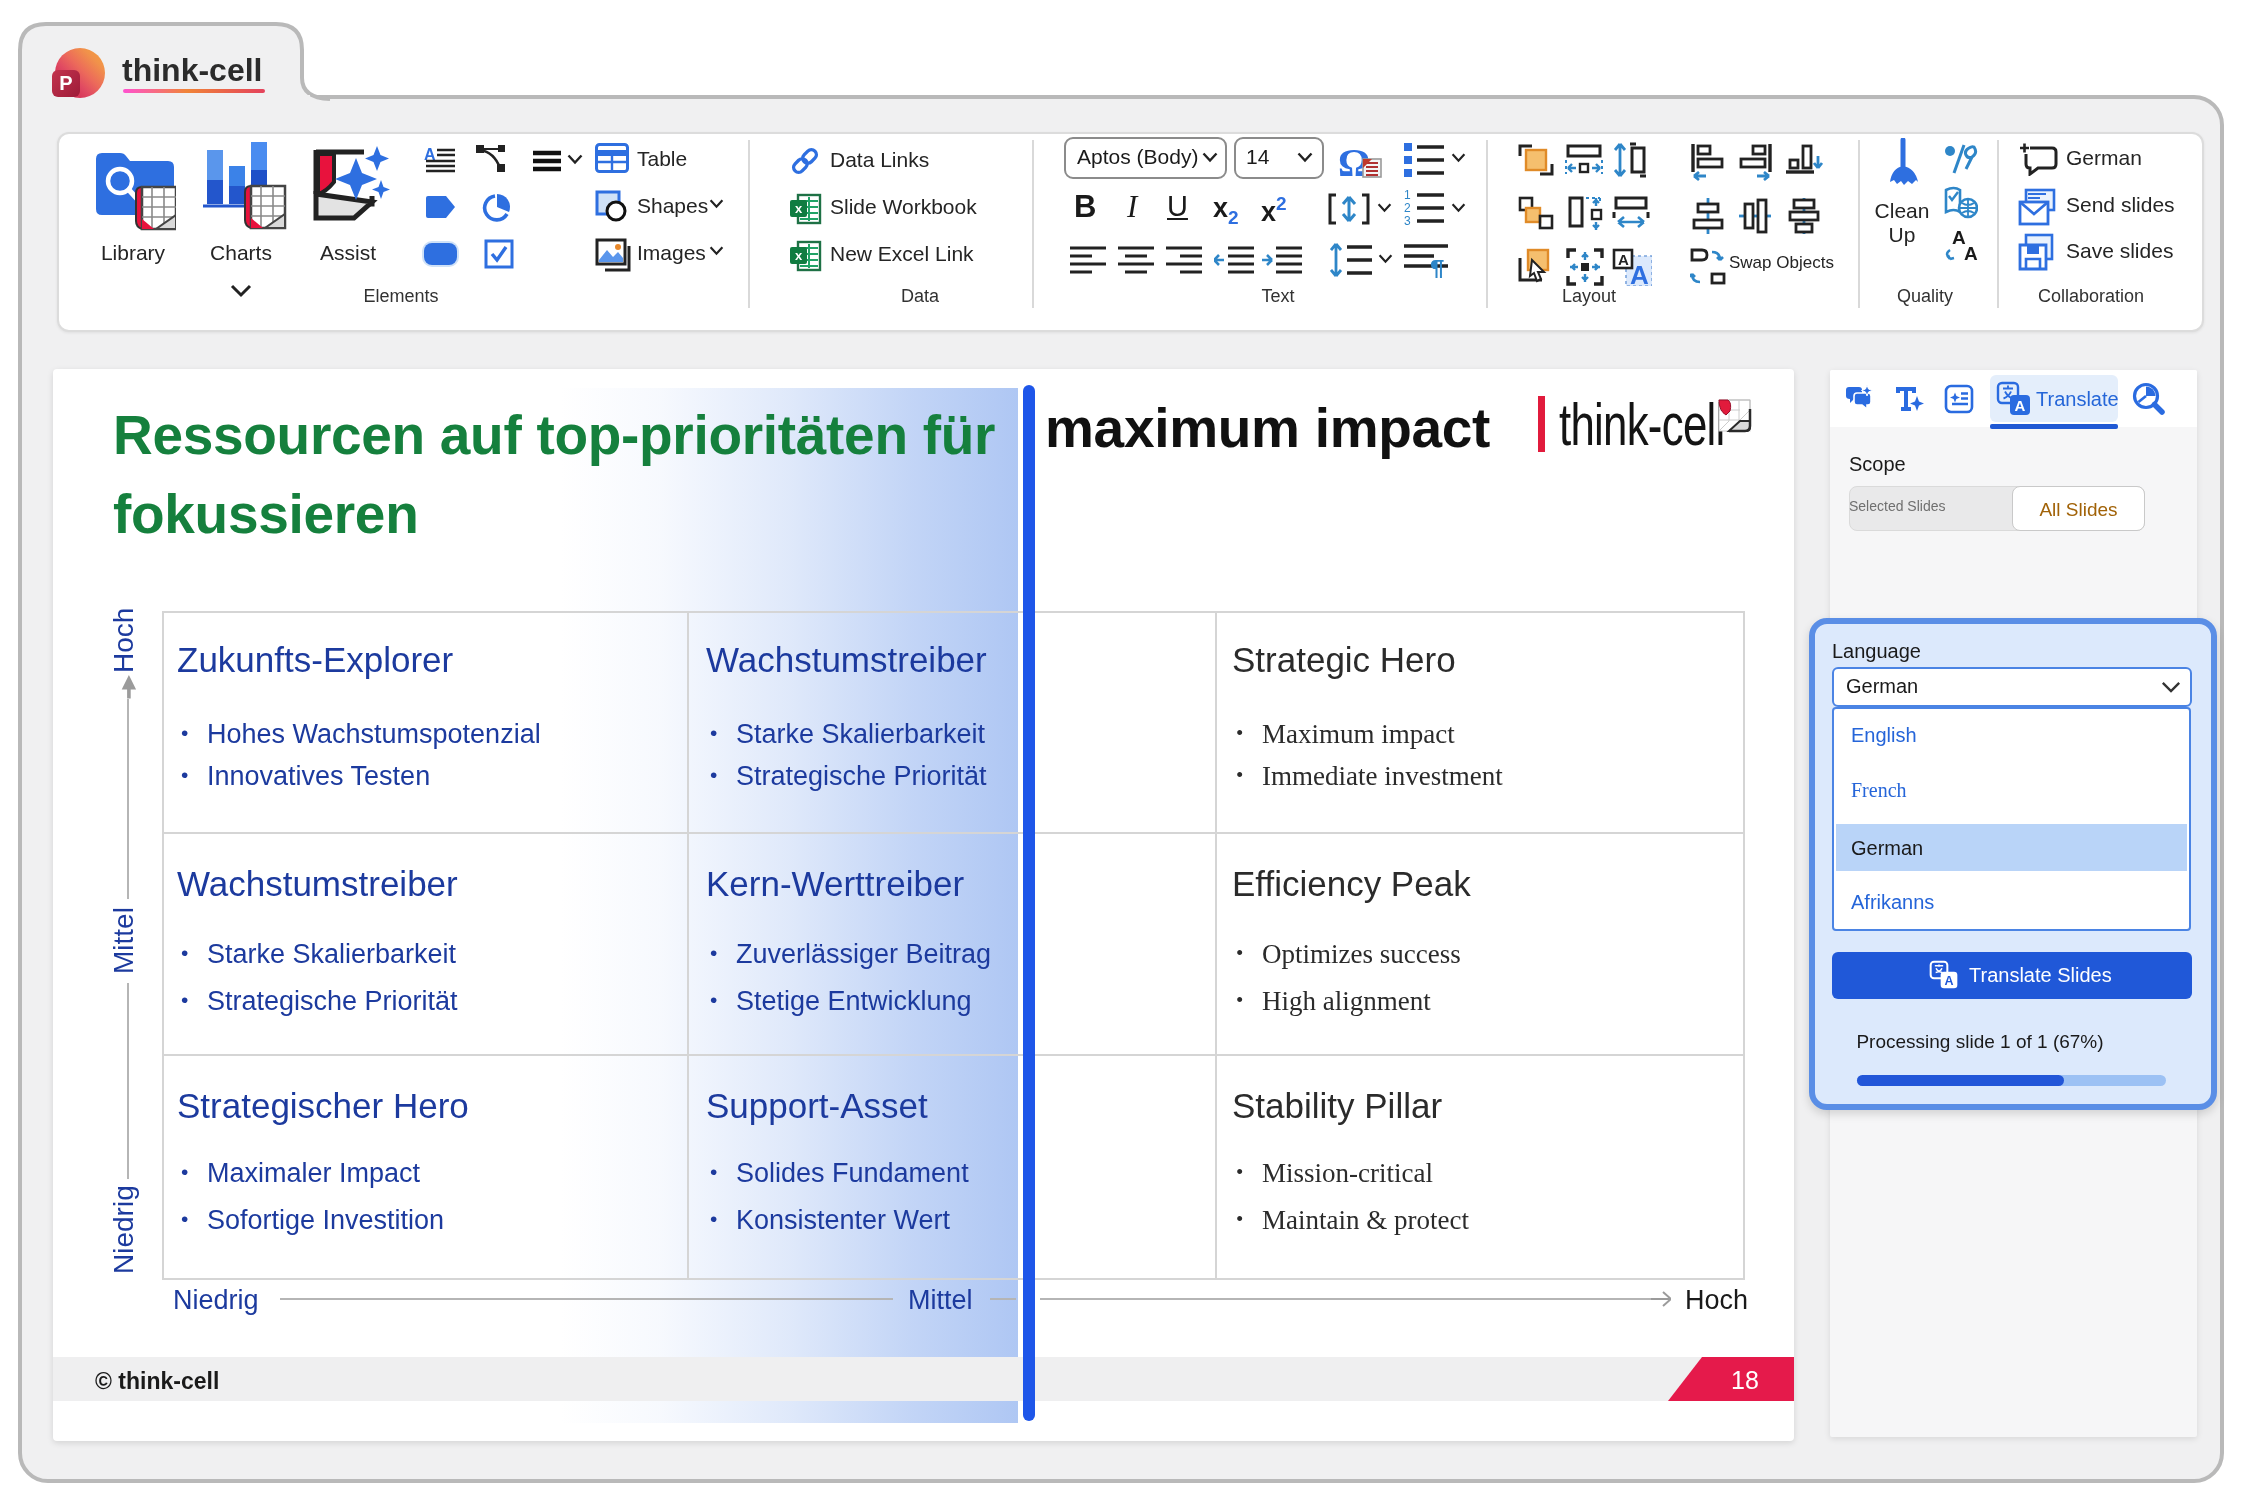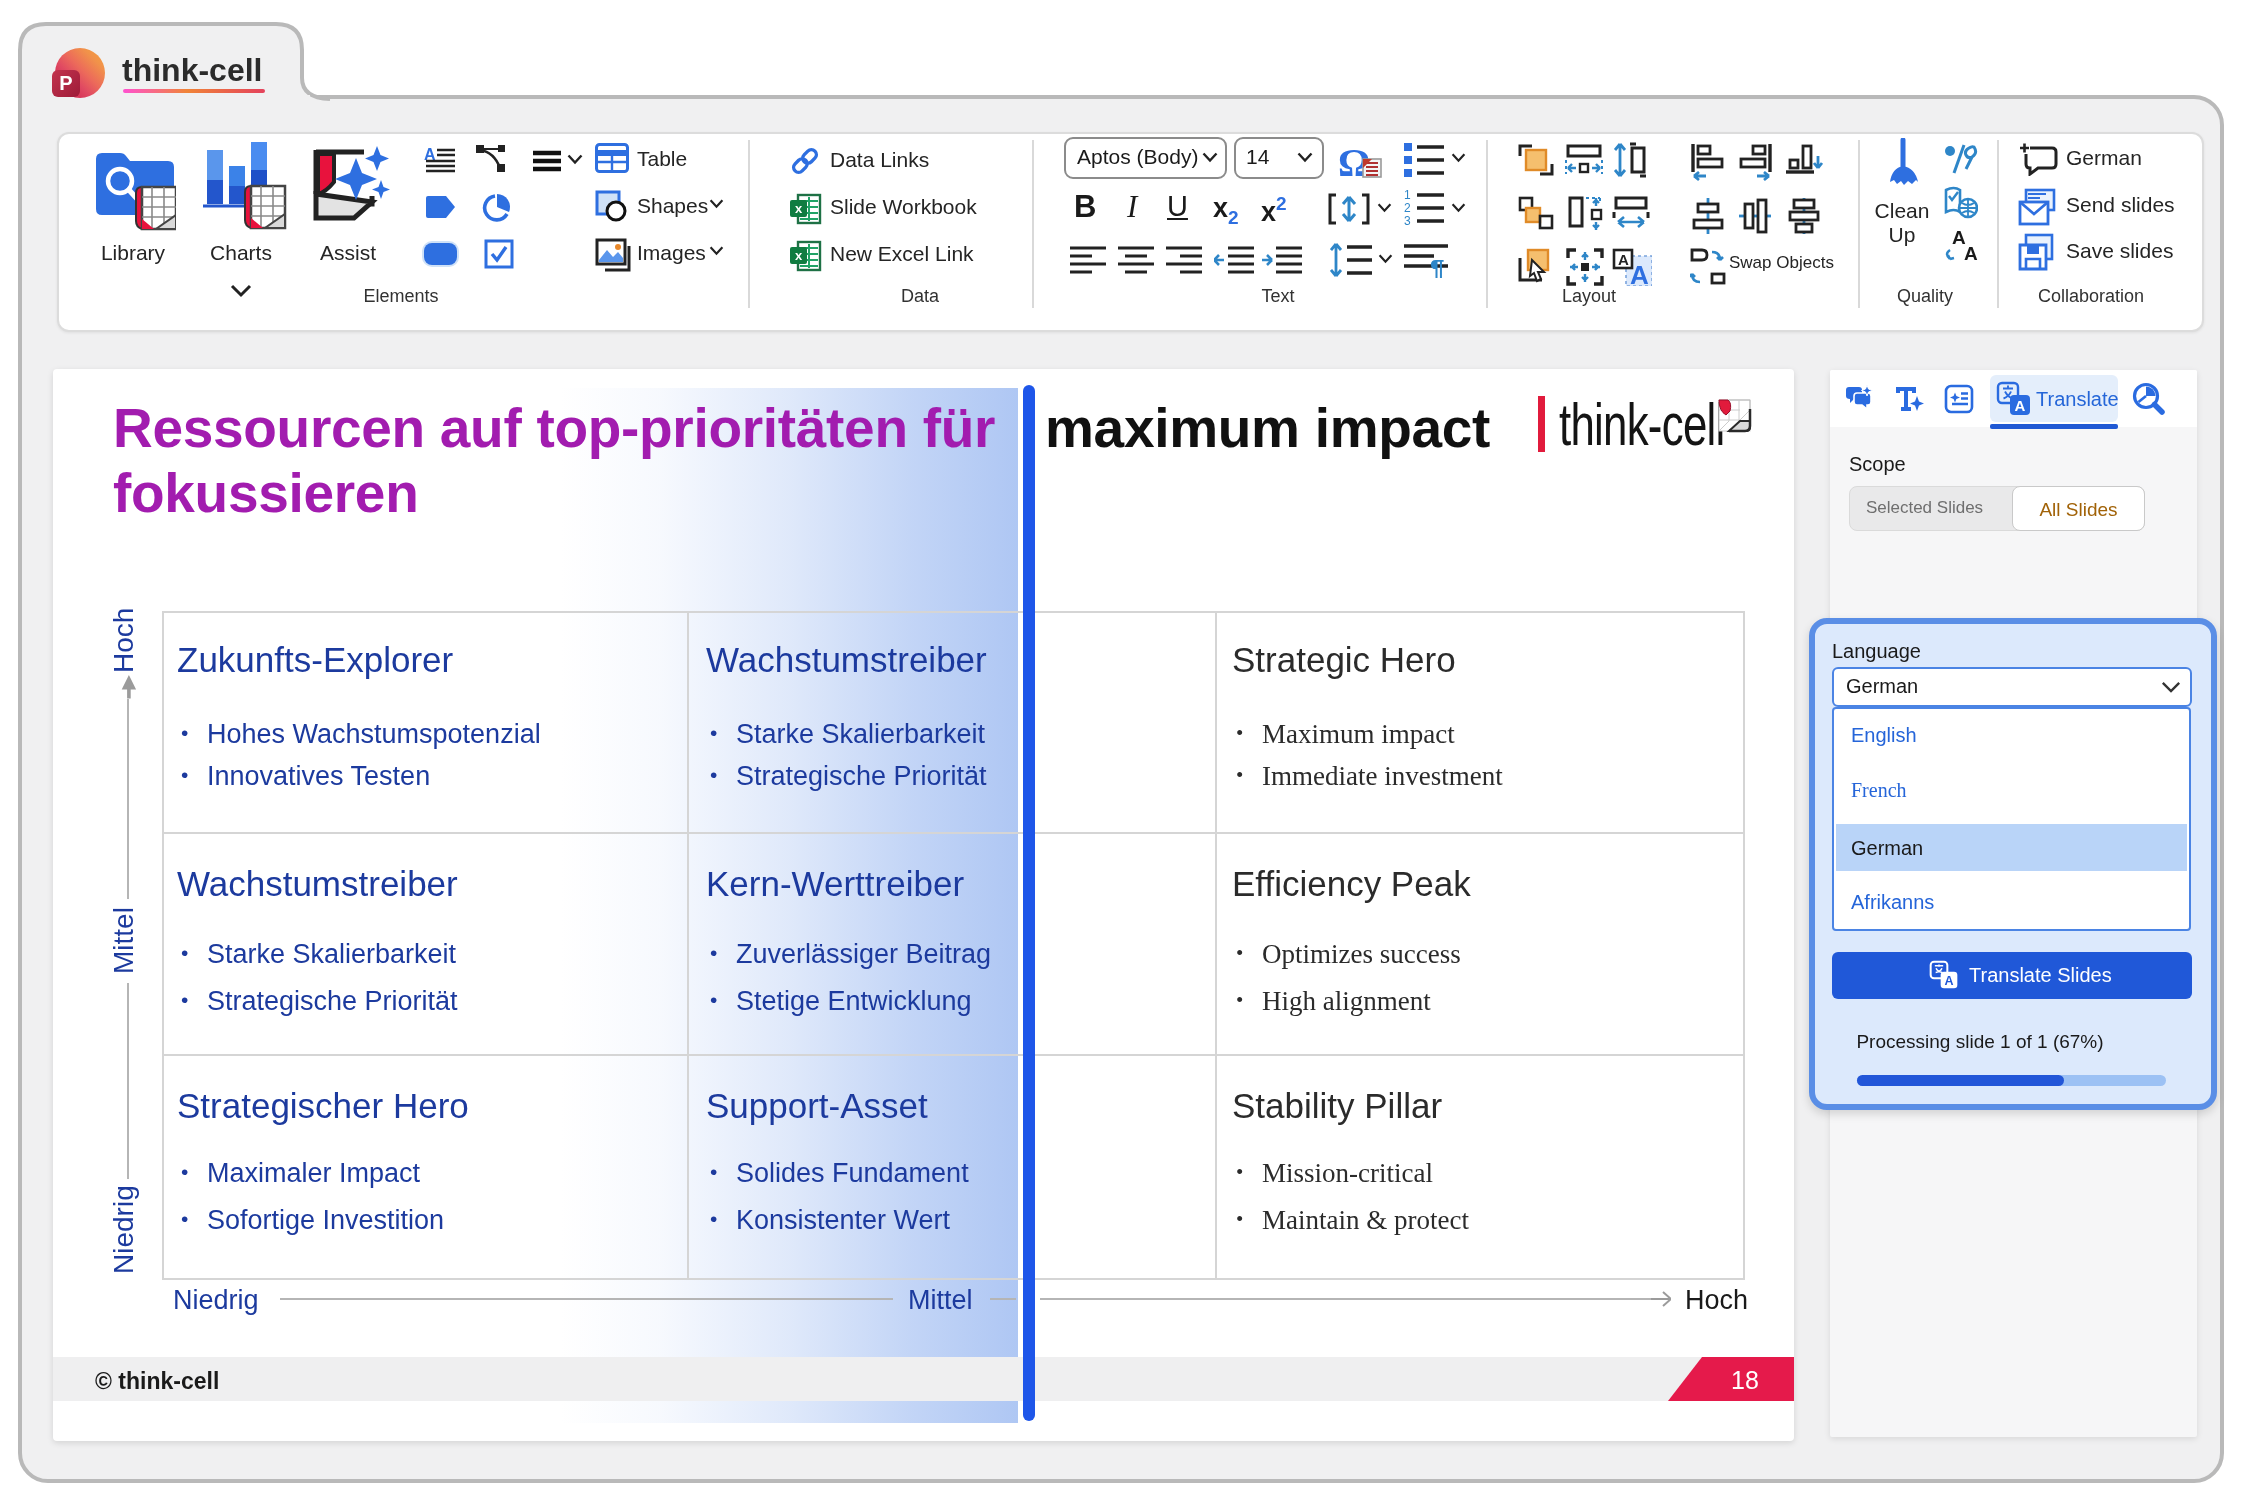--- a/index.html
+++ b/index.html
@@ -396,21 +396,21 @@
 
   <div class="gridline" style="left:109px; top:242px; width:1583px; height:2px;"></div>
   <div class="gridline" style="left:109px; top:463px; width:1583px; height:2px;"></div>
   <div class="gridline" style="left:109px; top:685px; width:1583px; height:2px;"></div>
   <div class="gridline" style="left:109px; top:909px; width:1583px; height:2px;"></div>
   <div class="gridline" style="left:109px; top:242px; width:2px; height:669px;"></div>
   <div class="gridline" style="left:634px; top:242px; width:2px; height:669px;"></div>
   <div class="gridline" style="left:1162px; top:242px; width:2px; height:669px;"></div>
   <div class="gridline" style="left:1690px; top:242px; width:2px; height:669px;"></div>
 
-  <div class="ttl" style="left:60px; top:27px; color:#a21caf; width:935px; line-height:65px;">Ressourcen auf top-prioritäten für fokussieren</div>
+  <div class="ttl" style="left:60px; top:27px; color:#15803d; width:935px; line-height:79px;">Ressourcen auf top-prioritäten für fokussieren</div>
   <div class="ttl" style="left:992px; top:27px; color:#111111; line-height:65px;">maximum impact</div>
 
   <div class="abs" style="left:1485px; top:27px; width:7px; height:56px; background:#e11b3c;"></div>
   <div class="abs" style="left:1506px; top:26px; font-size:60px; line-height:60px; color:#141414; transform:scaleX(0.73); transform-origin:left top; letter-spacing:-1px; white-space:nowrap;">think-cell</div>
   <svg class="abs" style="left:1665px; top:30px;" width="34" height="34" viewBox="0 0 34 34">
     <rect x="1" y="1" width="31" height="31" fill="#ffffff" stroke="#cccccc" stroke-width="1"></rect>
     <path d="M11 1 H32 V22" fill="none" stroke="#bbbbbb" stroke-width="1"></path>
     <path d="M1 11 H22 M1 21 H22 M11 1 V22 M21 1 V22 M11 22 L1 32 M21 22 L11 32 M32 11 L22 21" stroke="#cccccc" stroke-width="1" fill="none"></path>
     <path d="M1 1 Q1 12 8 16 L12 12 Q14 4 10 1 Z" fill="#e11b3c" stroke="#9a0f2b" stroke-width="1"></path>
     <path d="M22 22 L11 32 H28 Q32 32 32 27 L32 22 Z" fill="#d9d9d9" stroke="#2a2a2a" stroke-width="2"></path>
@@ -500,21 +500,21 @@
   <div class="abs" style="left:160px; top:54px; width:128px; height:5px; background:#2059d4; border-radius:2px;"></div>
   <svg class="abs" style="left:302px; top:12px;" width="34" height="34" viewBox="0 0 34 34">
     <circle cx="14" cy="14" r="11.5" fill="none" stroke="#2a6be0" stroke-width="3.2"></circle>
     <path d="M14 4.5 A9.5 9.5 0 0 1 23.5 14 L14 14 Z" fill="#2a6be0"></path>
     <path d="M14 14 L6.5 20" stroke="#2a6be0" stroke-width="2.6"></path>
     <path d="M22.5 22.5 L30 30" stroke="#2a6be0" stroke-width="5.5" stroke-linecap="round"></path>
   </svg>
 
   <div class="abs" style="left:19px; top:83px; font-size:20px; color:#1a1a1a;">Scope</div>
   <div class="abs" style="left:19px; top:116px; width:296px; height:45px; background:#e9e9ea; border:1px solid #dadada; border-radius:8px;"></div>
-  <div class="abs" style="left:19px; top:128px; width:151px; font-size:17px; color:#6f6f6f; text-align:center;">Selected Slides</div>
+  <div class="abs" style="left:19px; top:128px; width:151px; font-size:14px; color:#6f6f6f; ">Selected Slides</div>
   <div class="abs" style="left:182px; top:116px; width:133px; height:45px; background:#ffffff; border:1.5px solid #c9c9c9; border-radius:8px;"></div>
   <div class="abs" style="left:182px; top:129px; width:133px; font-size:19px; color:#a16207; text-align:center;">All Slides</div>
 </div>
 <div id="popup">
   <div class="abs" style="left:17px; top:16px; font-size:20px; color:#1a1a1a;">Language</div>
   <div class="abs" style="left:17px; top:43px; width:360px; height:40px; background:#ffffff; border:2px solid #4b84e4; border-radius:6px;"></div>
   <div class="abs" style="left:31px; top:51px; font-size:20px; color:#1a1a1a;">German</div>
   <svg class="abs" style="left:346px; top:57px;" width="20" height="13" viewBox="0 0 22 14">
       <path d="M2 2 L11 11 L20 2" stroke="#333333" stroke-width="2.6" fill="none"></path>
     </svg>

